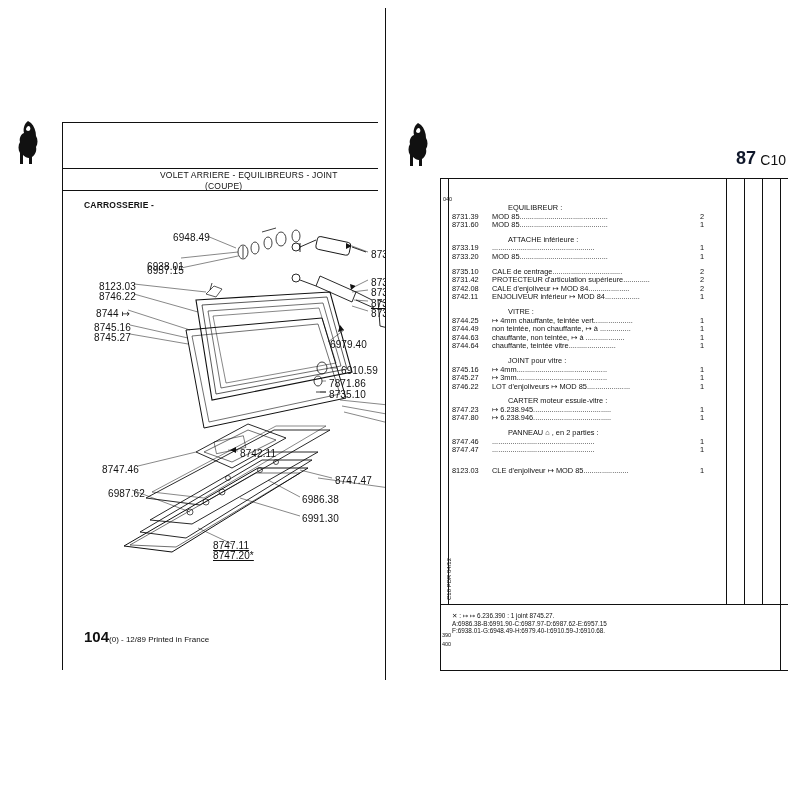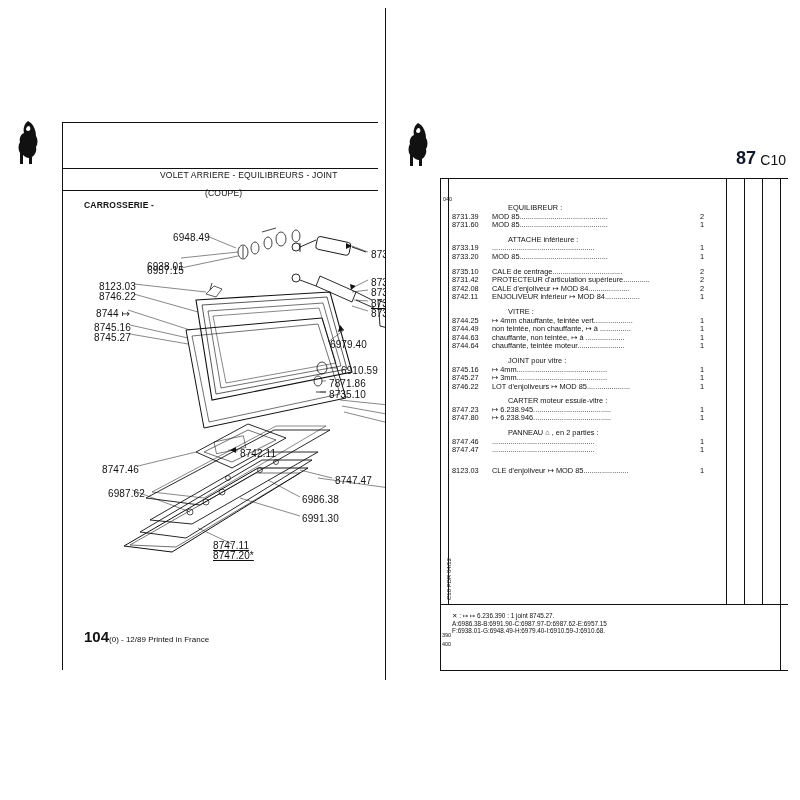--- a/index.html
+++ b/index.html
@@ -46,21 +46,21 @@
     height: 1px;
   }
   .caption {
     position: absolute;
     font-size: 8.5px;
     color: #111;
     letter-spacing: 0.2px;
     white-space: nowrap;
   }
   .caption b { font-weight: bold; }
-  .caption .sub { display:block; margin-top:8px;padding-left:45px; }
+  .caption .sub { display:block; margin-top:1px;padding-left:45px; }
 
   .leftframe {
     position: absolute;
     left: 62px; top: 122px;
     width: 316px; height: 548px;
     border-left: 1px solid #111;
     border-top: 1px solid #111;
     box-sizing: border-box;
   }
 
@@ -427,21 +427,21 @@
       <span class="desc">non teintée, non chauffante, ↦ à ...............</span>
       <span class="qty">1</span>
     </div>
     <div class="row">
       <span class="code">8744.63</span>
       <span class="desc">chauffante, non teintée, ↦ à ...................</span>
       <span class="qty">1</span>
     </div>
     <div class="row">
       <span class="code">8744.64</span>
-      <span class="desc">chauffante, teintée moteur.......................</span>
+      <span class="desc">chauffante, teintée vitre.......................</span>
       <span class="qty">1</span>
     </div>
 
     <div class="row blank"></div>
     <div class="row head">
       <span class="desc">JOINT pour vitre :</span>
     </div>
     <div class="row">
       <span class="code">8745.16</span>
       <span class="desc">↦ 4mm............................................</span>

